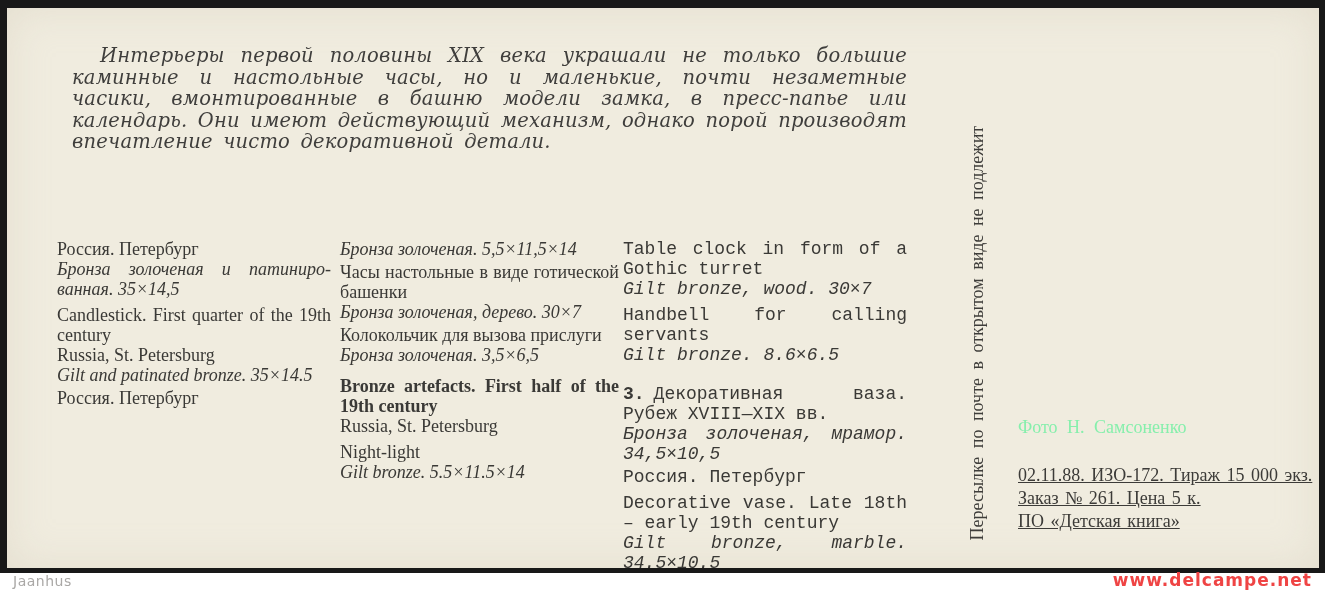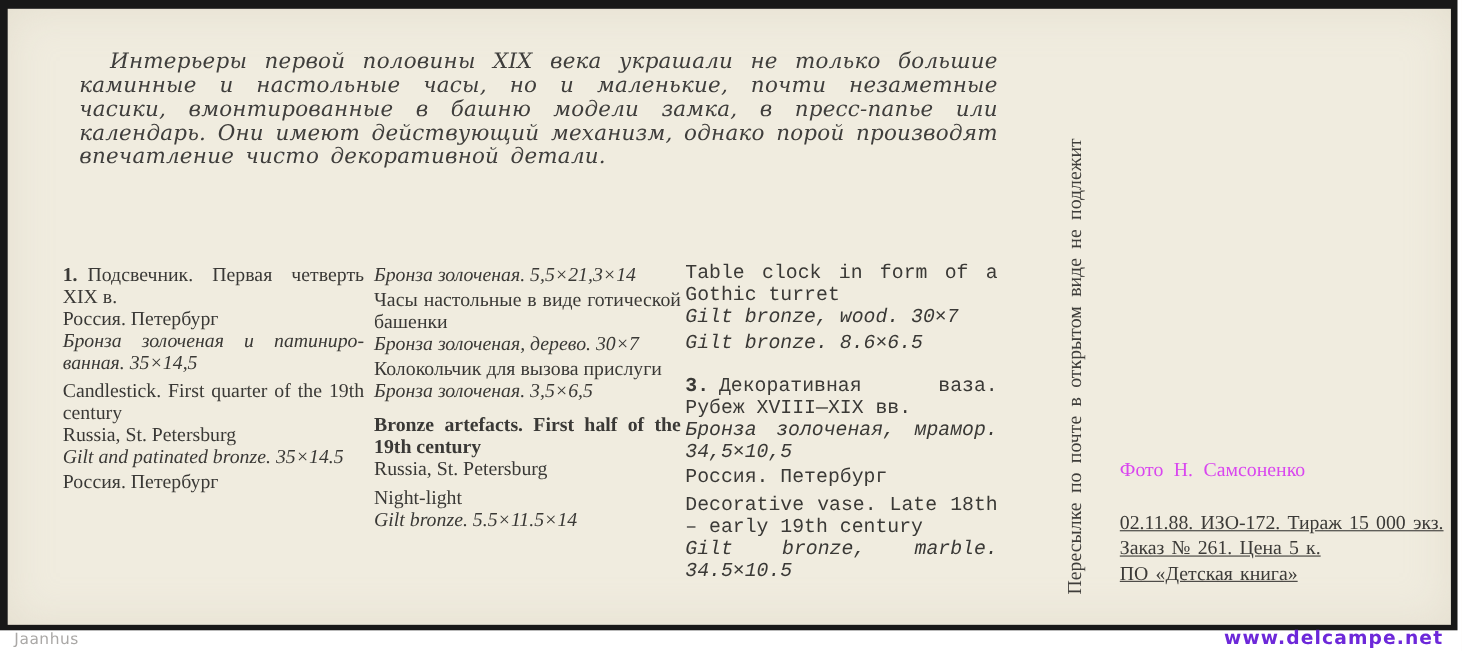--- a/index.html
+++ b/index.html
@@ -25,63 +25,63 @@
   .mat{font-style:italic;margin-bottom:3px !important;}
   .mt-sm{margin-top:6px !important;}
   .mt-md{margin-top:11px !important;font-weight:bold;}
   .mt-lg{margin-top:19px !important;}
   .num{font-weight:bold;margin-right:9px;}
   .postal{position:absolute;left:777px;top:330px;width:400px;height:21px;
         transform:rotate(-90deg);transform-origin:center;
         font:18px/21px "Liberation Serif",serif;color:#3e3d3a;
         text-align:center;word-spacing:4px;white-space:nowrap;}
   .credit{position:absolute;left:1018px;top:417px;margin:0;
-        font:18px/20px "Liberation Serif",serif;color:#d946ef;word-spacing:5px;}
+        font:18px/20px "Liberation Serif",serif;color:#86efac;word-spacing:5px;}
   .imprint{position:absolute;left:1018px;top:464px;font:18px/23px "Liberation Serif",serif;
         color:#3c3b38;text-decoration:underline;}
   .imprint p{margin:0;word-spacing:2px;}
   .seller{position:absolute;left:13px;top:574px;font:14px/15px "DejaVu Sans",sans-serif;
         color:#aaa8a6;letter-spacing:0.5px;text-decoration:none;}
   .site{position:absolute;right:17px;top:571px;font:bold 17px/19px "DejaVu Sans",sans-serif;
-        color:#6d28d9;letter-spacing:1px;text-decoration:none;}
+        color:#ef4444;letter-spacing:1px;text-decoration:none;}
 </style>
 </head>
 <body>
 
 <div class="scan">
   <div class="card"></div>
 
 
   <p class="intro">Интерьеры первой половины XIX века украшали не только большие каминные и настольные часы, но и маленькие, почти незаметные часики, вмонтированные в башню модели замка, в пресс-папье или календарь. Они имеют действующий механизм, однако порой производят впе­чатление чисто декоративной детали.</p>
 
   <div class="col c1">
-    <p><b class="num">1.</b><span>Подсвечник. Первая чет­верть XIX в.</span></p>
     <p>Россия. Петербург</p>
     <p class="mat">Бронза золоченая и патиниро­ванная. 35×14,5</p>
     <p class="mt-sm">Candlestick. First quarter of the 19th century</p>
     <p>Russia, St. Petersburg</p>
     <p class="mat">Gilt and patinated bronze. 35×14.5</p>
     <p>Россия. Петербург</p>
   </div>
 
   <div class="col c2">
-    <p class="mat">Бронза золоченая. 5,5×21,3×14</p>
+    <p class="mat">Бронза золоченая. 5,5×11,5×14</p>
     <p>Часы настольные в виде готи­ческой башенки</p>
     <p class="mat">Бронза золоченая, дерево. 30×7</p>
     <p>Колокольчик для вызова при­слуги</p>
     <p class="mat">Бронза золоченая. 3,5×6,5</p>
     <p class="mt-md">Bronze artefacts. First half of the 19th century</p>
     <p>Russia, St. Petersburg</p>
     <p class="mt-sm">Night-light</p>
     <p class="mat">Gilt bronze. 5.5×11.5×14</p>
   </div>
 
   <div class="col c3">
     <p>Table clock in form of a Gothic turret</p>
     <p class="mat">Gilt bronze, wood. 30×7</p>
+    <p class="mt-sm">Handbell for calling servants</p>
     <p class="mat">Gilt bronze. 8.6×6.5</p>
     <p class="mt-lg"><b class="num">3.</b><span>Декоративная ваза. Рубеж XVIII—XIX вв.</span></p>
     <p class="mat">Бронза золоченая, мрамор. 34,5×10,5</p>
     <p>Россия. Петербург</p>
     <p class="mt-sm">Decorative vase. Late 18th – early 19th century</p>
     <p class="mat">Gilt bronze, marble. 34.5×10.5</p>
   </div>
 
   <div class="postal">Пересылке по почте в открытом виде не подлежит</div>
 

